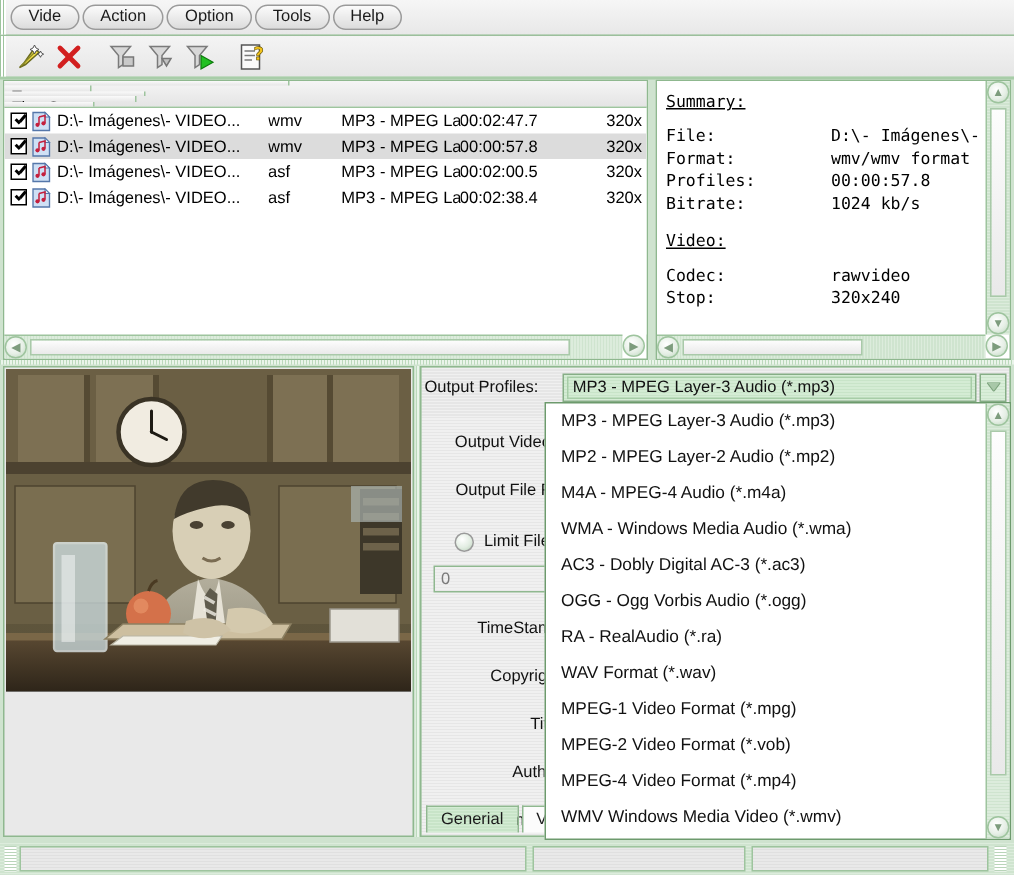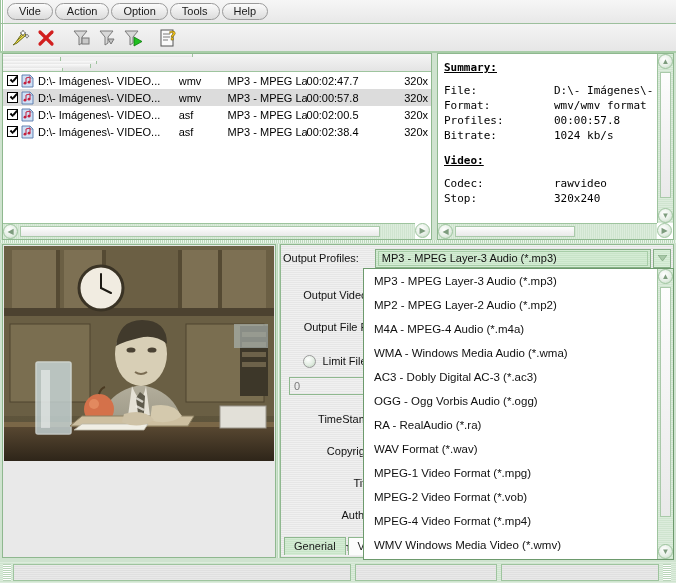--- a/index.html
+++ b/index.html
@@ -103,21 +103,21 @@
   #sum-panel {
     position: absolute; left: 437px; top: 0; width: 237px; height: 187px;
     border: 1px solid #8fb88f; background: #fff;
   }
   #sum-inner {
     position: absolute; left:0; top:0; right:16px; bottom:16px;
     overflow: hidden; padding: 6px 0 0 6px;
     font-family: "DejaVu Sans Mono", monospace; font-size: 11px; color:#000;
     line-height: 15px; background:#fff;
   }
-  .sum-head { font-weight: bold; text-decoration: underline; }
+  .sum-head { font-weight: normal; text-decoration: underline; }
   .sum-row { white-space: pre; }
 
   
   .vsb {
     position: absolute; right: 0; top: 0; width: 16px; bottom: 16px;
     background: repeating-linear-gradient(to bottom,#dcecdc 0,#dcecdc 1px,#cfe4cf 1px,#cfe4cf 2px);
     border-left: 1px solid #9ec49e;
   }
   .hsb {
     position: absolute; left: 0; right: 16px; bottom: 0; height: 16px;

